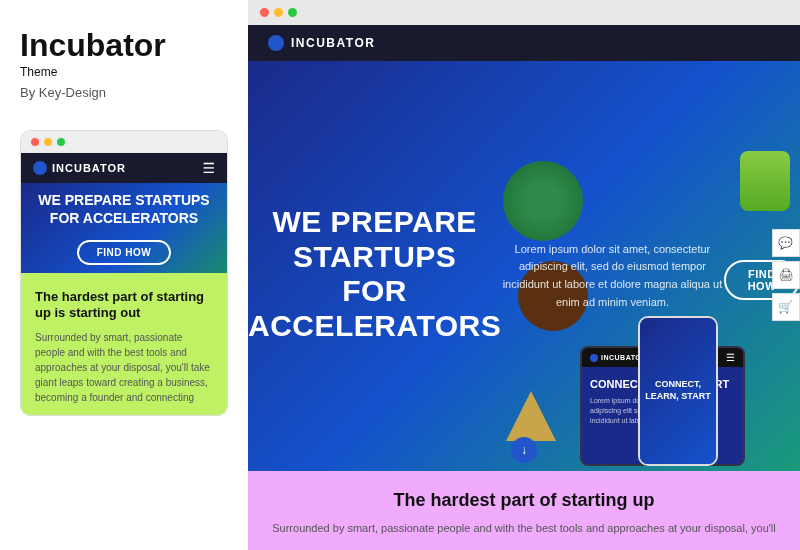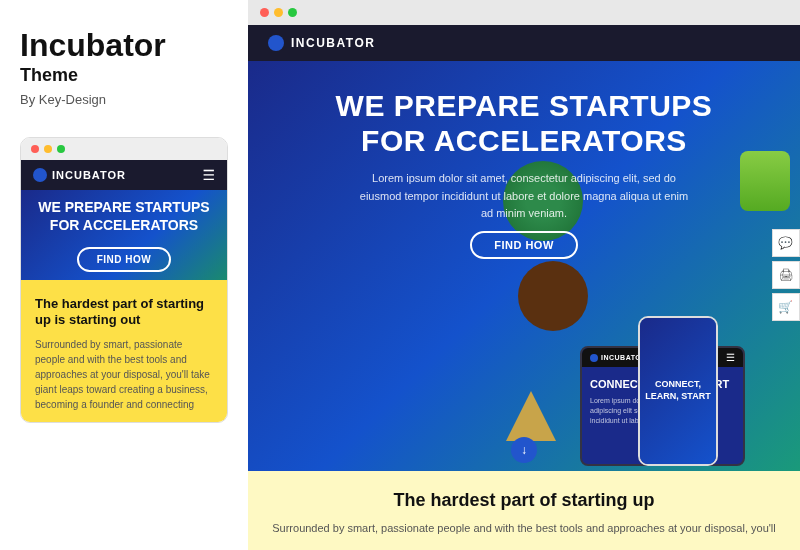--- a/index.html
+++ b/index.html
@@ -21,22 +21,22 @@
       display: flex;
       flex-direction: column;
     }
     .theme-title {
       font-size: 32px;
       font-weight: 900;
       color: #111;
       line-height: 1.1;
     }
     .theme-subtitle {
-      font-size: 18px;
-      font-weight: 700;
+      font-size: 12px;
+      font-weight: 400;
       color: #111;
       margin-top: 2px;
     }
     .theme-author {
       font-size: 13px;
       color: #555;
       margin-top: 6px;
       margin-bottom: 30px;
     }
 
@@ -108,21 +108,21 @@
       border-radius: 20px;
       padding: 5px 18px;
       font-size: 10px;
       font-weight: 700;
       cursor: pointer;
       letter-spacing: 0.5px;
     }
 
     .mobile-content {
       padding: 16px 14px 10px 14px;
-      background: #fde047;
+      background: #bef264;
     }
     .mobile-content-title {
       font-size: 13px;
       font-weight: 900;
       color: #111;
       line-height: 1.3;
       margin-bottom: 8px;
     }
     .mobile-content-text {
       font-size: 10px;
@@ -189,21 +189,21 @@
       overflow: hidden;
       display: flex;
       flex-direction: column;
       min-height: 0;
     }
 
     .hero-overlay {
       position: absolute;
       inset: 0;
       display: flex;
-      flex-direction: column;
+      flex-direction: row;
       align-items: center;
       justify-content: flex-start;
       padding-top: 28px;
       z-index: 2;
     }
     .hero-title {
       color: #fff;
       font-size: 30px;
       font-weight: 900;
       text-align: center;
@@ -333,21 +333,21 @@
       background: #2255cc;
       border-radius: 50%;
       display: flex; align-items: center; justify-content: center;
       color: #fff;
       font-size: 12px;
       z-index: 5;
     }
 
     
     .site-bottom {
-      background: #fef9c3;
+      background: #f0abfc;
       padding: 18px 20px 12px 20px;
       flex-shrink: 0;
     }
     .site-bottom-title {
       font-size: 18px;
       font-weight: 900;
       color: #111;
       text-align: center;
       line-height: 1.3;
       margin-bottom: 8px;

